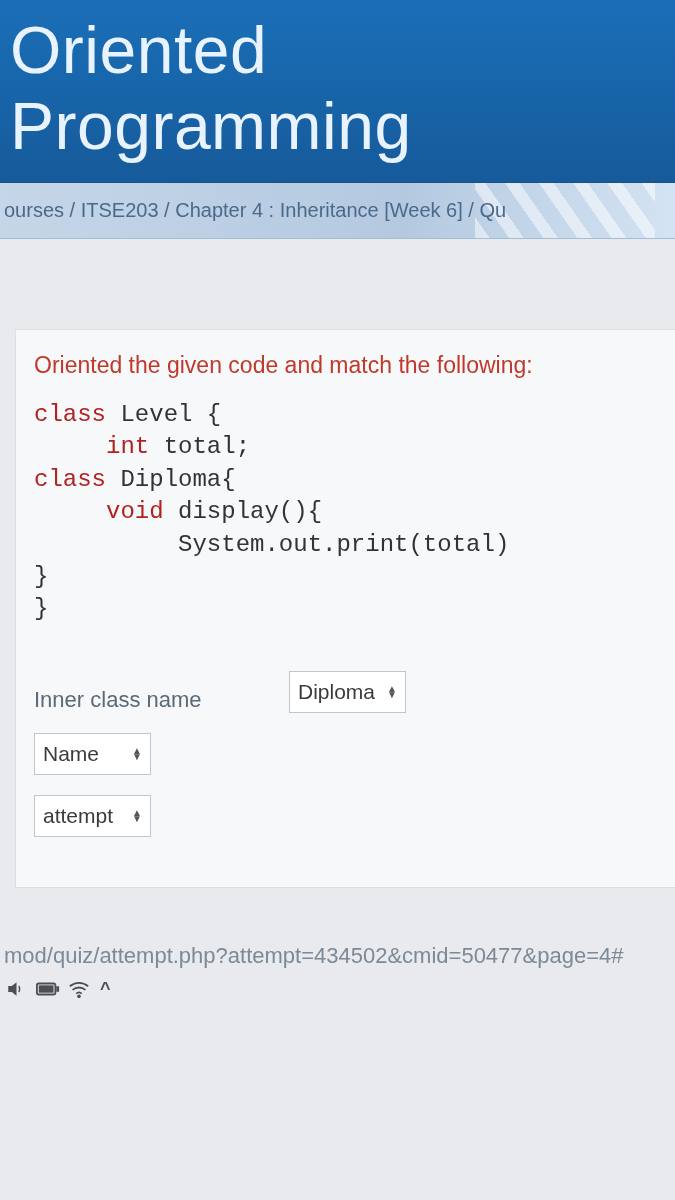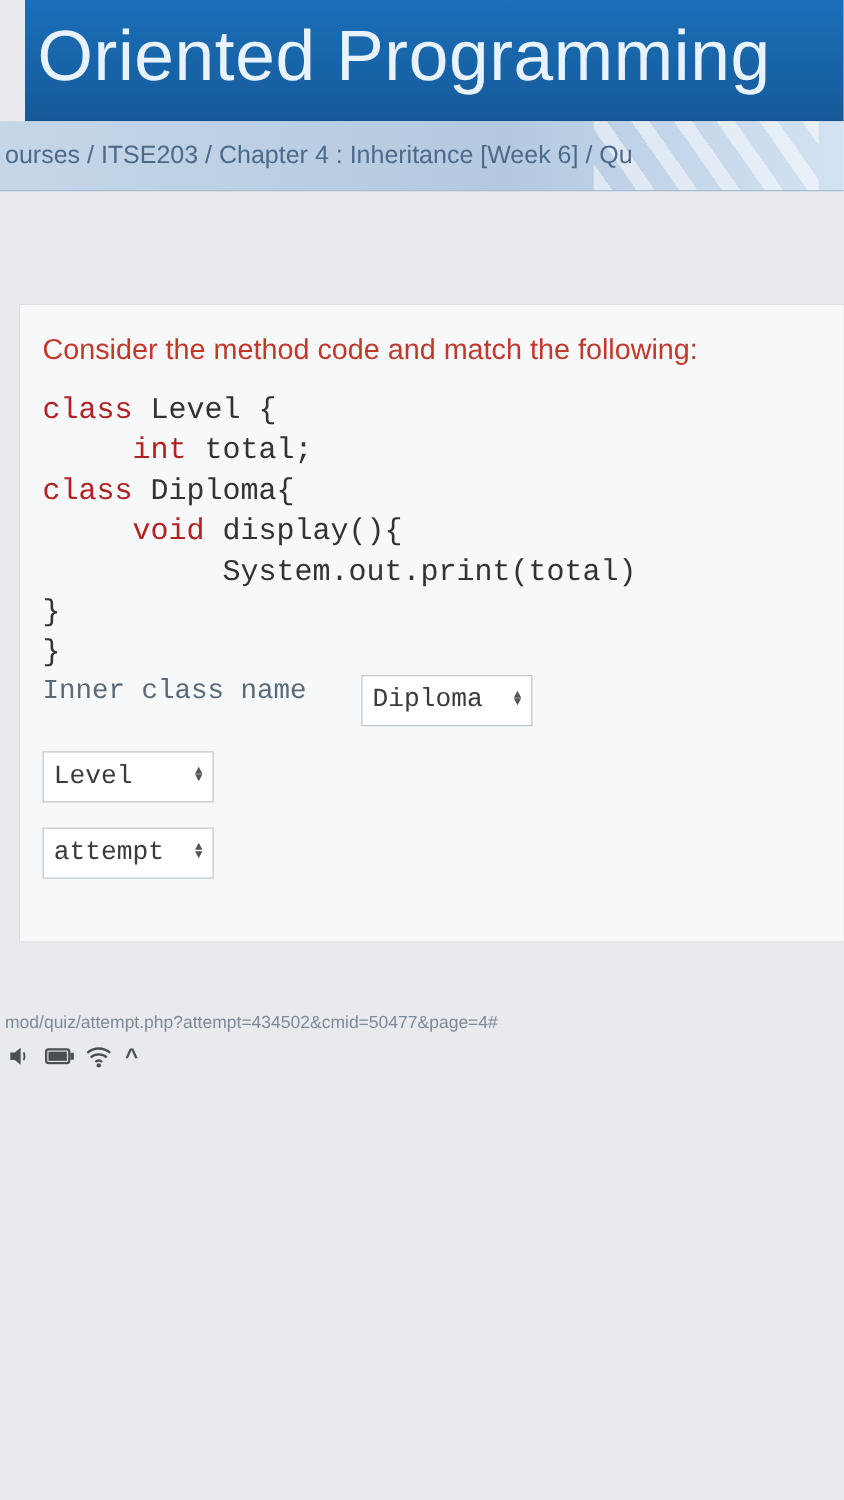--- a/index.html
+++ b/index.html
@@ -7,26 +7,25 @@
       font-family: Arial, Helvetica, sans-serif;
       background: #e8eaed;
       width: 675px;
       height: 1200px;
       overflow: hidden;
     }
     .header {
       background: linear-gradient(to bottom, #1a6fb8, #165a9a);
       color: #e8f3ff;
       padding: 12px 10px 18px 10px;
-      font-size: 57px;
+      font-size: 66px;
       font-weight: 300;
       letter-spacing: 0.5px;
       border-bottom: 1px solid #145390;
       font-family: "Segoe UI Light", Arial, sans-serif;
-      margin-left: 20px;
     }
     .breadcrumb-bar {
       background: linear-gradient(to right, #c5d6e8, #b4c9e0 60%, #d4e3f3);
       padding: 16px 4px;
       font-size: 20px;
       color: #4b6a8a;
       position: relative;
       border-bottom: 1px solid #a5bcd5;
     }
     .breadcrumb-bar::after {
@@ -52,58 +51,58 @@
       color: #c0392b;
       font-size: 23px;
       margin-bottom: 20px;
       font-weight: 400;
     }
     .code-block {
       font-family: "Courier New", monospace;
       font-size: 24px;
       line-height: 1.35;
       color: #333;
+      margin-bottom: 45px;
       white-space: pre;
     }
     .kw-class { color: #b22222; }
     .kw-type  { color: #b22222; }
     .match-row {
       display: flex;
-      align-items: flex-start;
+      align-items: flex-end;
       margin-bottom: 20px;
-      font-family: Liberation Mono, monospace;
     }
     .match-label {
       font-size: 22px;
       color: #5a6a78;
       width: 255px;
     }
     .selector {
       display: flex;
       align-items: center;
       background: #fff;
       border: 1px solid #bfc6cc;
       padding: 8px 8px;
       font-size: 21px;
       color: #3b3b3b;
-      width: 137px;
+      width: 117px;
       justify-content: space-between;
     }
     .sel-caret {
       display: flex;
       flex-direction: column;
       line-height: 6px;
       color: #555;
       font-size: 10px;
       margin-left: 6px;
     }
     .footer-url {
       margin-top: 55px;
       padding-left: 4px;
-      font-size: 14px;
+      font-size: 22px;
       color: #7c8a97;
     }
     .taskbar {
       margin-top: 10px;
       padding-left: 4px;
       display: flex;
       gap: 10px;
       align-items: center;
       color: #4a4f55;
       font-size: 18px;
@@ -118,21 +117,21 @@
 </div>
 
 <div class="breadcrumb-bar">
   <span>
     <span>ourses</span><span> / </span><span>ITSE203</span><span> / </span><span>Chapter 4 : Inheritance [Week 6]</span><span> / </span><span>Qu</span>
   </span>
 </div>
 
 <div class="content-wrap">
   <div class="question-card">
-    <div class="q-title">Consider the method code and match the following:</div>
+    <div class="q-title">Oriented the given code and match the following:</div>
 
     <div class="code-block"><span class="kw-class">class</span><span> Level {</span>
      <span class="kw-type">int</span><span> total;</span>
 <span class="kw-class">class</span><span> Diploma{</span>
      <span class="kw-type">void</span><span> display(){</span>
 <span>          System.out.print(total)</span>
 <span>}</span>
 <span>}</span></div>
 
     <div class="match-row">
@@ -141,21 +140,21 @@
         <span>Diploma</span>
         <span class="sel-caret">
             <span>▲</span>
             <span>▼</span>
           </span>
       </div>
     </div>
 
     <div class="match-row">
       <div class="selector">
-        <span>Level</span>
+        <span>Name</span>
         <span class="sel-caret">
             <span>▲</span>
             <span>▼</span>
           </span>
       </div>
     </div>
 
     <div class="match-row">
       <div class="selector">
         <span>attempt</span>

